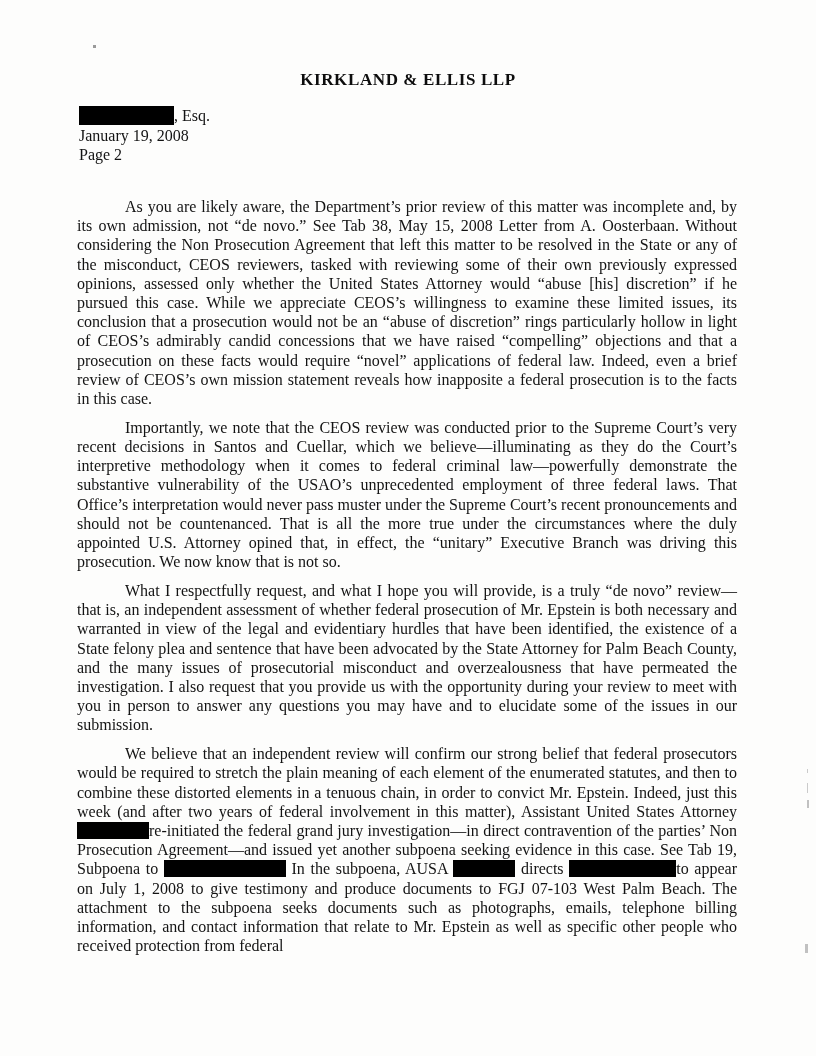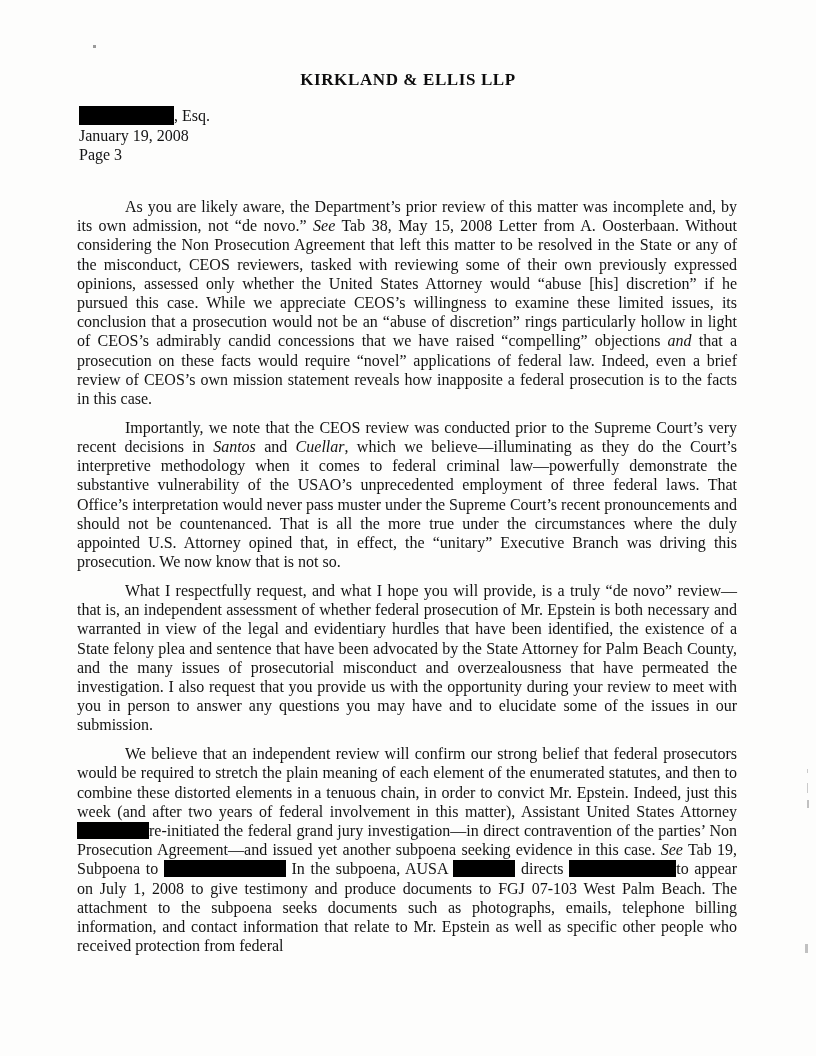--- a/index.html
+++ b/index.html
@@ -39,42 +39,42 @@
     top: 197px; left: 77px;
     width: 660px;
     font-size: 16px;
     line-height: 19.2px;
     text-align: justify;
   }
   .para {
     margin: 0 0 9.6px 0;
     text-indent: 48px;
   }
-  .it { font-style: italic; }
+  .it { }
   .redaction {
     display: inline-block;
     height: 17px;
     background: #000;
     vertical-align: -3px;
     text-indent: 0;
   }
   .artifact {
     position: absolute;
     background: #9a9a9a;
   }
 </style>
 </head>
 <body>
 
 <div class="letterhead">KIRKLAND &amp; ELLIS LLP</div>
 
 <div class="recipient-block">
   <div><span class="name-redaction"></span><span>, Esq.</span></div>
   <div>January 19, 2008</div>
-  <div>Page 3</div>
+  <div>Page 2</div>
 </div>
 
 <div class="body-text">
     <p class="para"><span>As you are likely aware, the Department’s prior review of this matter was incomplete and, by its own admission, not “de novo.”  </span><span class="it">See</span><span> Tab 38, May 15, 2008 Letter from A. Oosterbaan.  Without considering the Non Prosecution Agreement that left this matter to be resolved in the State or any of the misconduct, CEOS reviewers, tasked with reviewing some of their own previously expressed opinions, assessed only whether the United States Attorney would “abuse [his] discretion” if he pursued this case.  While we appreciate CEOS’s willingness to examine these limited issues, its conclusion that a prosecution would not be an “abuse of discretion” rings particularly hollow in light of CEOS’s admirably candid concessions that we have raised “compelling” objections </span><span class="it">and</span><span> that a prosecution on these facts would require “novel” applications of federal law.  Indeed, even a brief review of CEOS’s own mission statement reveals how inapposite a federal prosecution is to the facts in this case.</span></p>
     <p class="para"><span>Importantly, we note that the CEOS review was conducted prior to the Supreme Court’s very recent decisions in </span><span class="it">Santos</span><span> and </span><span class="it">Cuellar</span><span>, which we believe—illuminating as they do the Court’s interpretive methodology when it comes to federal criminal law—powerfully demonstrate the substantive vulnerability of the USAO’s unprecedented employment of three federal laws.  That Office’s interpretation would never pass muster under the Supreme Court’s recent pronouncements and should not be countenanced.  That is all the more true under the circumstances where the duly appointed U.S. Attorney opined that, in effect, the “unitary” Executive Branch was driving this prosecution.  We now know that is not so.</span></p>
     <p class="para"><span>What I respectfully request, and what I hope you will provide, is a truly “de novo” review—that is, an independent assessment of whether federal prosecution of Mr. Epstein is both necessary and warranted in view of the legal and evidentiary hurdles that have been identified, the existence of a State felony plea and sentence that have been advocated by the State Attorney for Palm Beach County, and the many issues of prosecutorial misconduct and overzealousness that have permeated the investigation.  I also request that you provide us with the opportunity during your review to meet with you in person to answer any questions you may have and to elucidate some of the issues in our submission.</span></p>
     <p class="para"><span>We believe that an independent review will confirm our strong belief that federal prosecutors would be required to stretch the plain meaning of each element of the enumerated statutes, and then to combine these distorted elements in a tenuous chain, in order to convict Mr. Epstein.  Indeed, just this week (and after two years of federal involvement in this matter), Assistant United States Attorney </span><span class="redaction" style="width: 72px;"></span><span>re-initiated the federal grand jury investigation—in direct contravention of the parties’ Non Prosecution Agreement—and issued yet another subpoena seeking evidence in this case.  </span><span class="it">See</span><span> Tab 19, Subpoena to </span><span class="redaction" style="width: 122px;"></span><span>  In the subpoena, AUSA </span><span class="redaction" style="width: 62px;"></span><span> directs </span><span class="redaction" style="width: 107px;"></span><span>to appear on July 1, 2008 to give testimony and produce documents to FGJ 07-103 West Palm Beach.  The attachment to the subpoena seeks documents such as photographs, emails, telephone billing information, and contact information that relate to Mr. Epstein as well as specific other people who received protection from federal</span></p>
   </div>
 
 <div class="artifact" style="left:93px; top:45px; width:3px; height:3px;"></div>

